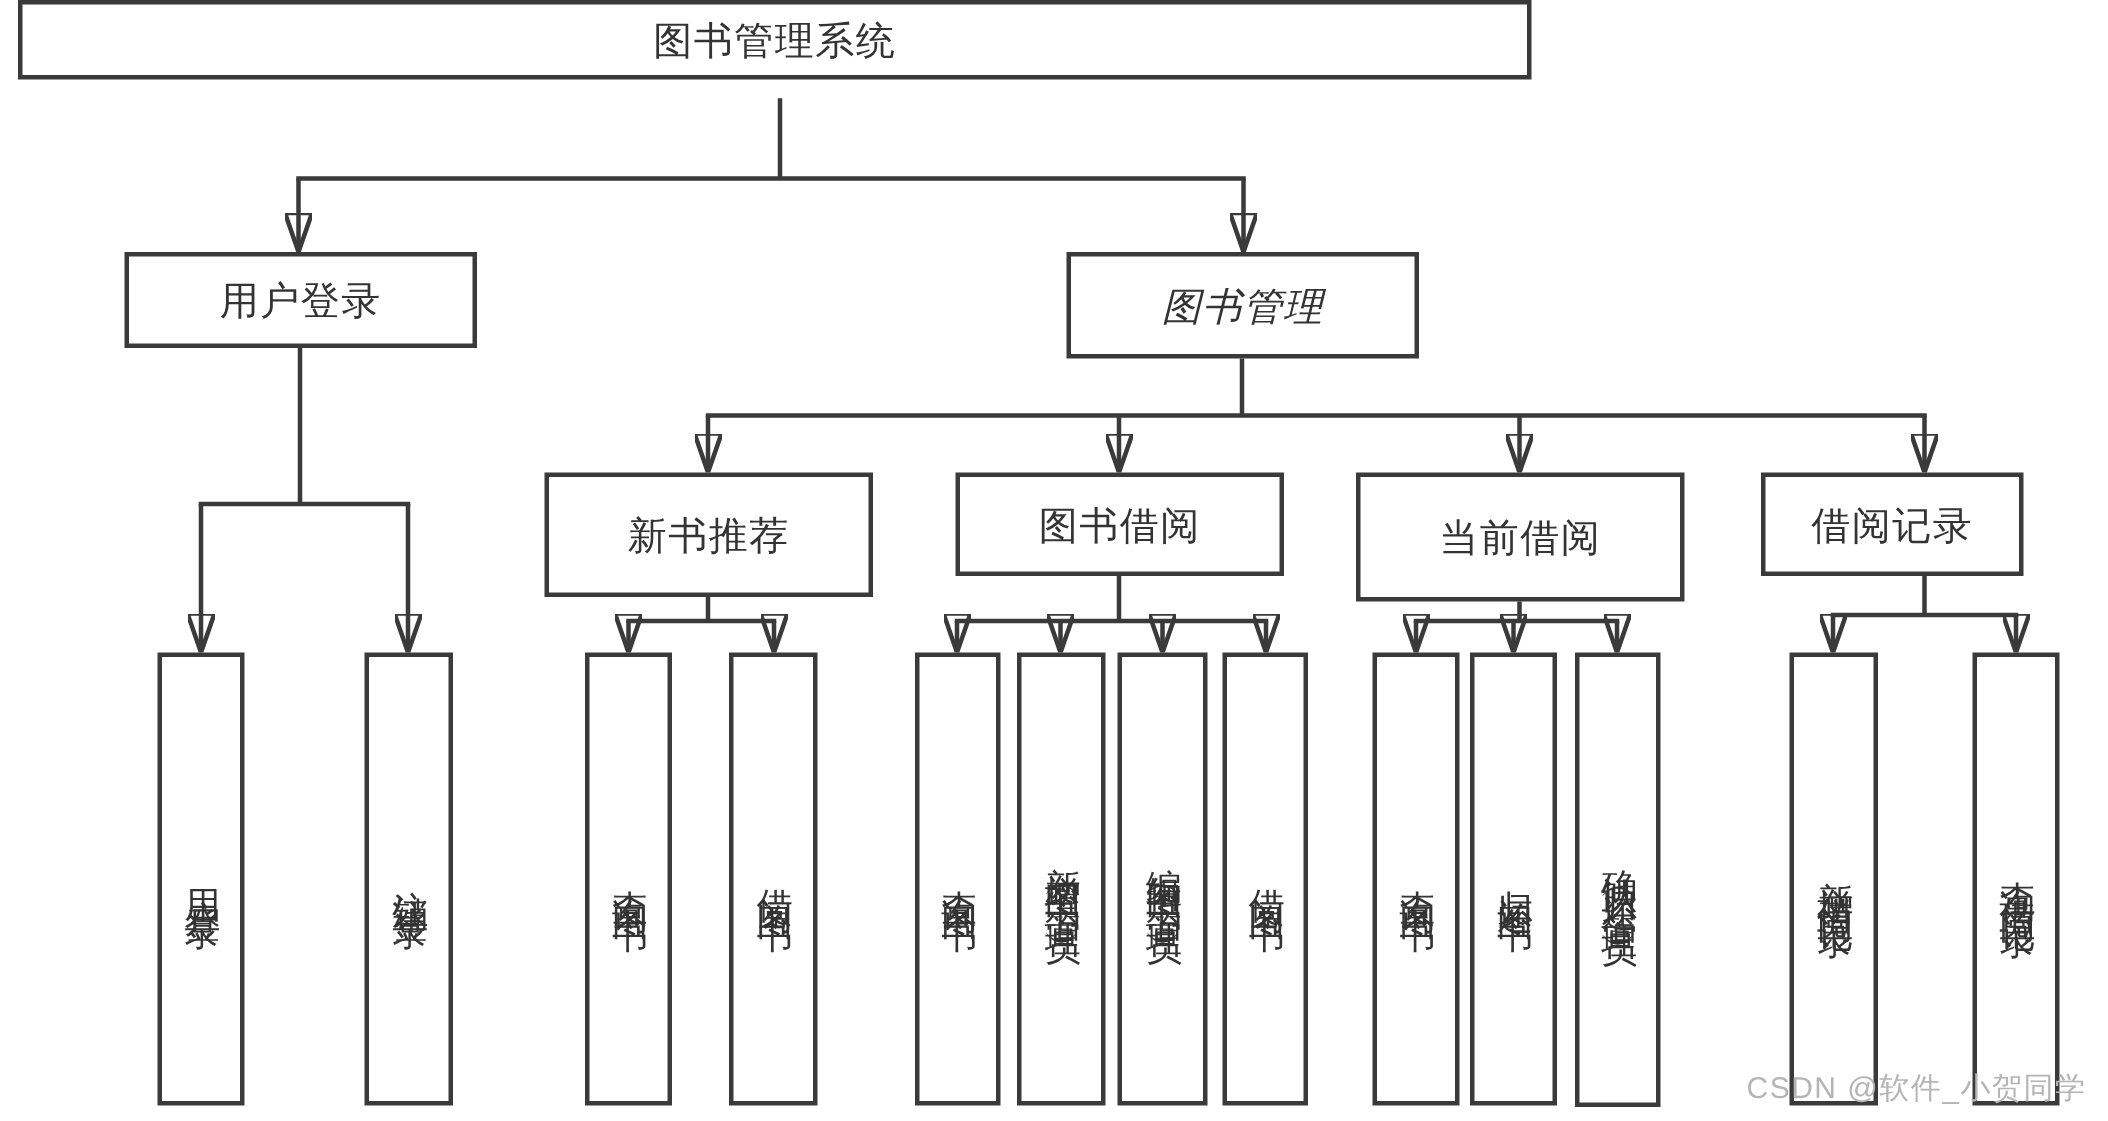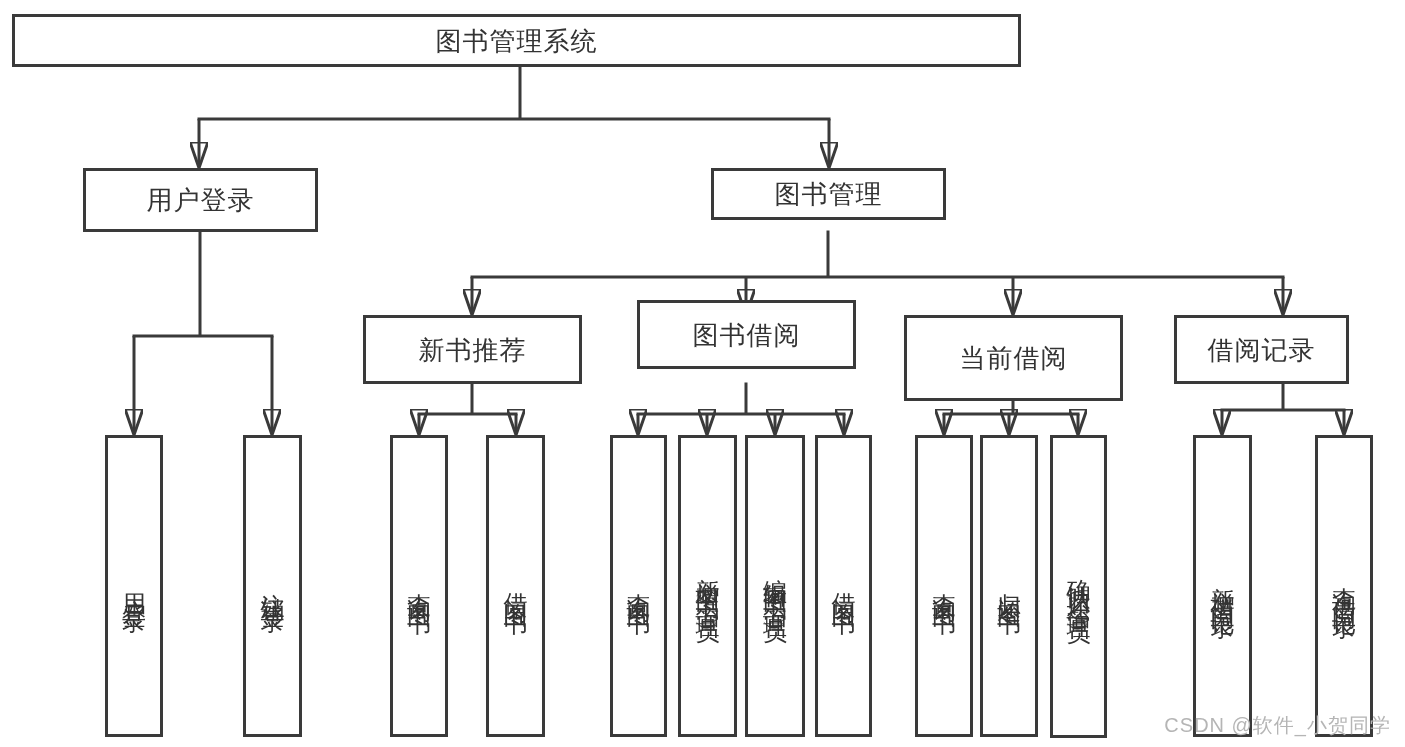--- a/index.html
+++ b/index.html
@@ -92,27 +92,27 @@
       <path class="arrow" d="M1078 414 V434" marker-end="url(#arrowhead)"></path>
     </g>
 
     <g>
       <path d="M1283 384 V410 M1222 410 H1344"></path>
       <path class="arrow" d="M1222 410 V434" marker-end="url(#arrowhead)"></path>
       <path class="arrow" d="M1344 410 V434" marker-end="url(#arrowhead)"></path>
     </g>
   </svg>
 
-  <div class="node h-node" style="left:12px;top:14px;width:1009px;height:53px;">图书管理系统</div>
+  <div class="node h-node" style="left:12px;top:0;width:1009px;height:53px;">图书管理系统</div>
 
   <div class="node h-node" style="left:83px;top:168px;width:235px;height:64px;">用户登录</div>
-  <div class="node h-node" style="left:711px;top:168px;width:235px;height:52px;">图书管理</div>
+  <div class="node h-node" style="left:711px;top:168px;width:235px;height:71px;font-style:italic;">图书管理</div>
 
-  <div class="node h-node" style="left:363px;top:315px;width:219px;height:69px;">新书推荐</div>
-  <div class="node h-node" style="left:637px;top:300px;width:219px;height:69px;">图书借阅</div>
+  <div class="node h-node" style="left:363px;top:315px;width:219px;height:83px;">新书推荐</div>
+  <div class="node h-node" style="left:637px;top:315px;width:219px;height:69px;">图书借阅</div>
   <div class="node h-node" style="left:904px;top:315px;width:219px;height:86px;">当前借阅</div>
   <div class="node h-node" style="left:1174px;top:315px;width:175px;height:69px;">借阅记录</div>
 
   <div class="node v-node" style="left:105px;top:435px;width:58px;height:302px;">用户登录</div>
   <div class="node v-node" style="left:243px;top:435px;width:59px;height:302px;">注销登录</div>
 
   <div class="node v-node" style="left:390px;top:435px;width:58px;height:302px;">查询图书</div>
   <div class="node v-node" style="left:486px;top:435px;width:59px;height:302px;">借阅图书</div>
 
   <div class="node v-node" style="left:610px;top:435px;width:57px;height:302px;">查询图书</div>

